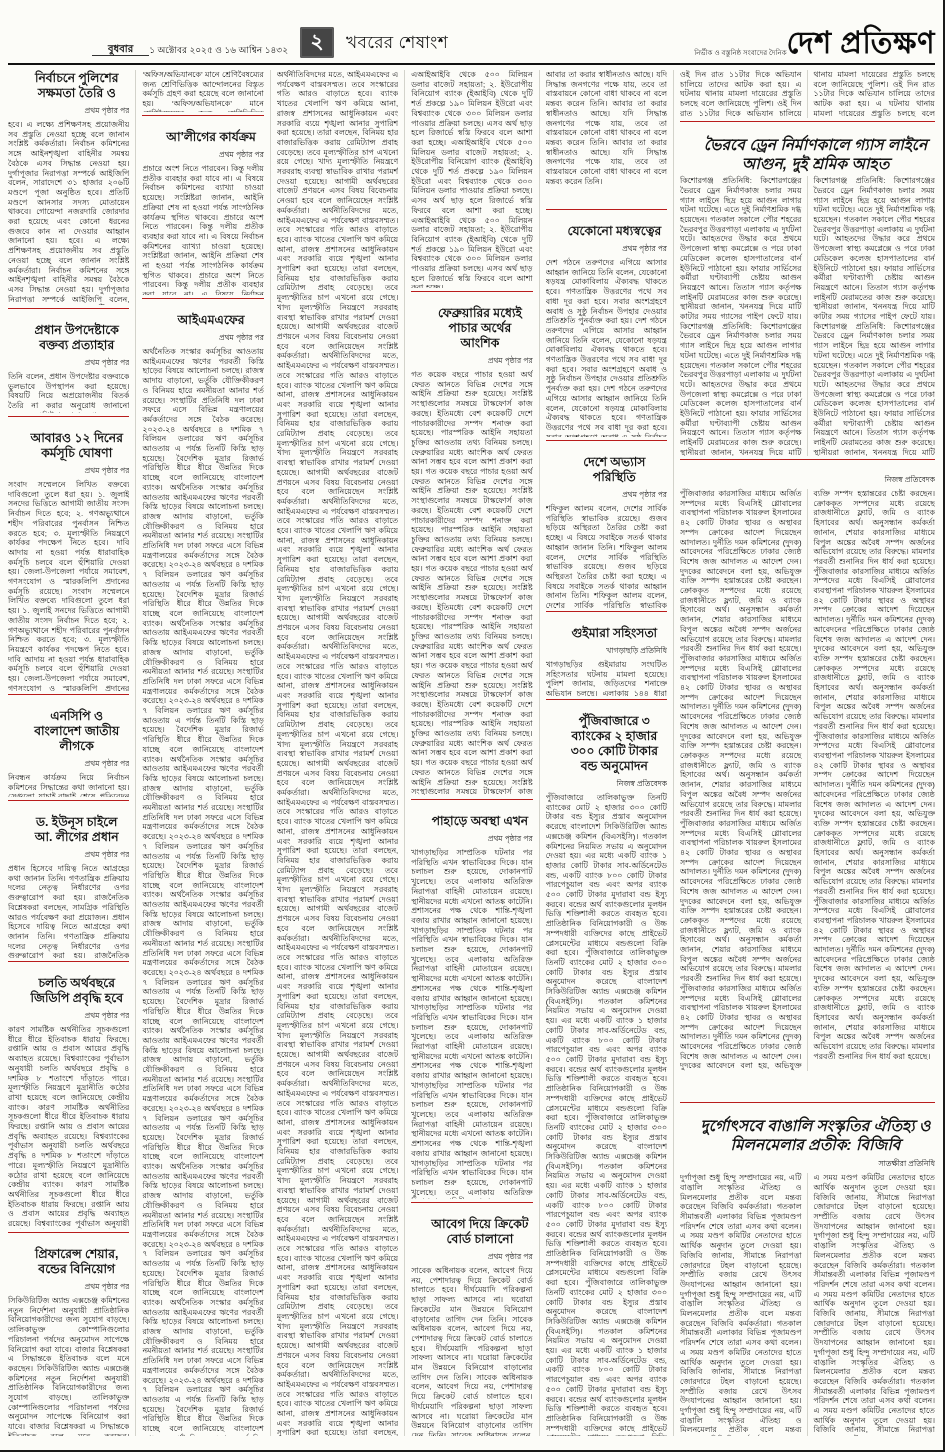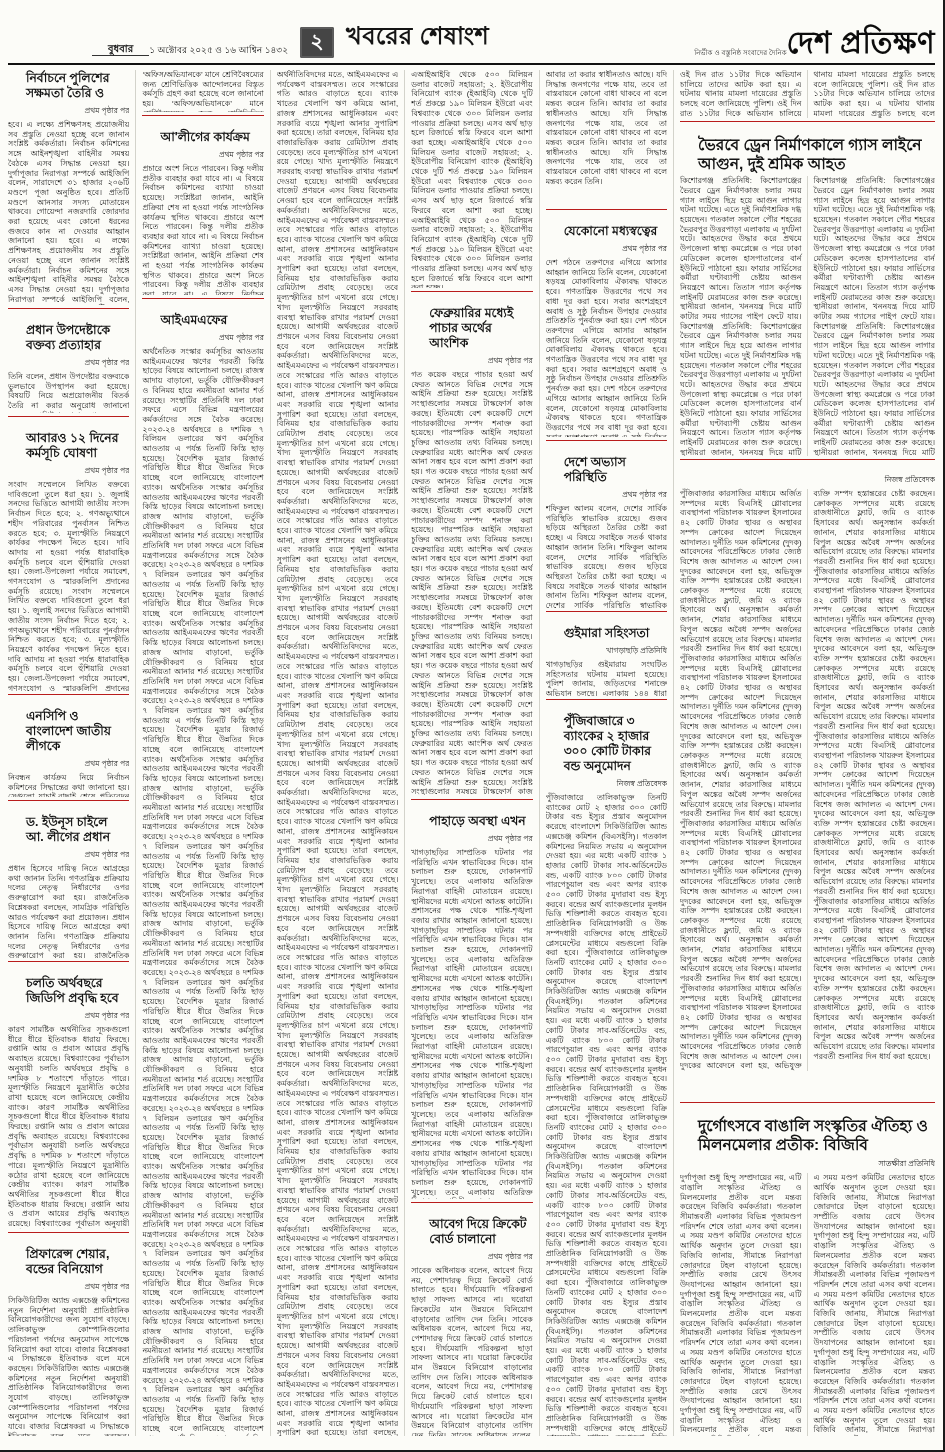--- a/index.html
+++ b/index.html
@@ -15,34 +15,34 @@
     border-bottom:2px solid #111;padding:0 0 5px 84px;height:36px;box-sizing:content-box;
   }
   .date-block{display:flex;flex-direction:row;align-items:center;line-height:1.1;}
   .day{font-size:10px;font-weight:700;border-bottom:1px solid #333;padding:0 16px 1px 16px;margin-bottom:2px;}
   .date{font-size:9px;white-space:nowrap;}
   .pagenum{
     width:34px;height:31px;background:#454545;color:#fff;display:flex;align-items:center;
     justify-content:center;font-size:20px;font-weight:800;border-radius:2px;flex:0 0 auto;
     box-shadow:inset 0 0 0 2px #5c5c5c;
   }
-  .section{font-size:24px;font-weight:700;letter-spacing:.3px;white-space:nowrap;padding-bottom:1px;}
+  .section{font-size:17px;font-weight:400;letter-spacing:.3px;white-space:nowrap;padding-bottom:1px;}
   .spacer{flex:1 1 auto;}
   .masthead-block{display:flex;flex-direction:row;align-items:flex-end;line-height:1.05;}
   .tagline{font-size:7px;color:#333;margin-bottom:2px;}
   .masthead{font-size:29px;font-weight:800;color:#0c0c0c;letter-spacing:.5px;transform:scaleY(1.05);}
   
   .content{display:flex;align-items:stretch;padding:5px 8px 6px 8px;height:1377px;box-sizing:border-box;}
   .col{flex:1 1 0;min-width:0;overflow:hidden;}
   .col + .col{border-left:1px solid #d3d3cb;margin-left:6px;padding-left:6px;}
   .col.span2{flex:2.1 2 0;}
   .article{overflow:hidden;box-sizing:border-box;}
   .article + .article{border-top:1px solid #b91c1c;margin-top:3px;padding-top:13px;}
-  .headline{font-size:12.3px;font-weight:700;line-height:1.22;margin:1px 2px 3px 18px;}
-  .span2 .headline{font-size:15.5px;line-height:1.2;}
+  .headline{font-size:12.3px;font-weight:700;text-align:center;line-height:1.22;margin:1px 2px 3px 18px;}
+  .span2 .headline{font-size:15.5px;line-height:1.2;font-style:italic;}
   .byline{font-size:7.6px;font-weight:400;text-align:right;color:#222;margin-bottom:3px;}
   .bodytext{font-size:7.8px;line-height:9.7px;text-align:justify;color:#181818;word-spacing:.5px;}
   .span2 .bodytext{column-count:2;column-gap:12px;column-rule:1px solid #d3d3cb;}
 </style>
 </head>
 <body>
 
 <div class="page">
   <div class="header">
     <div class="date-block">

